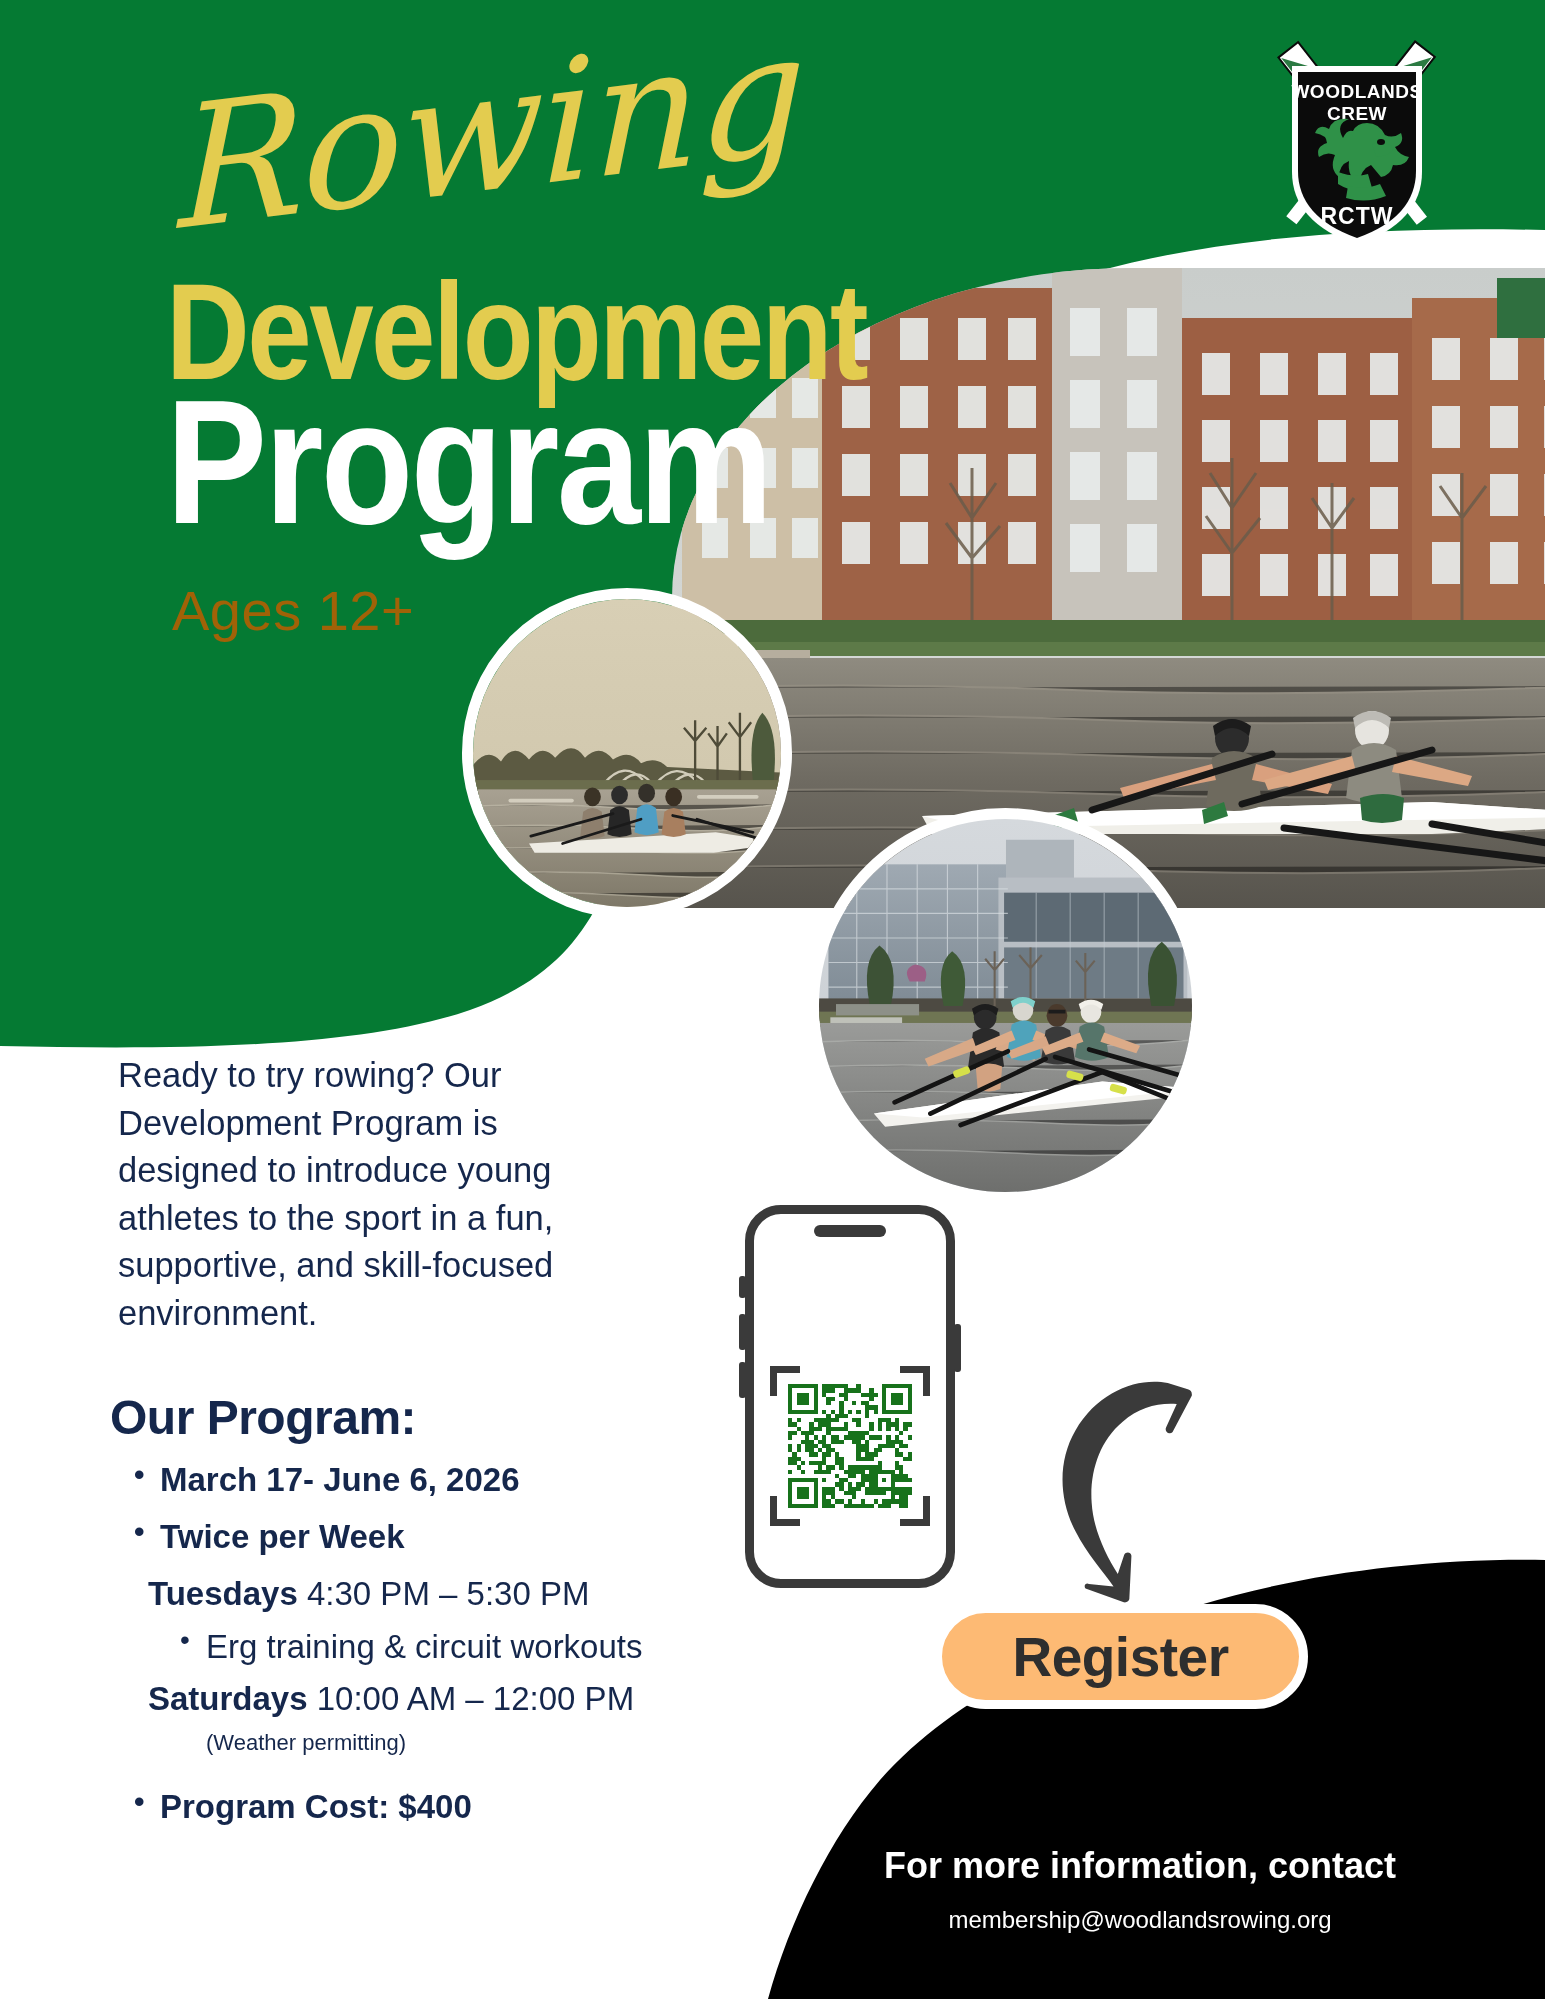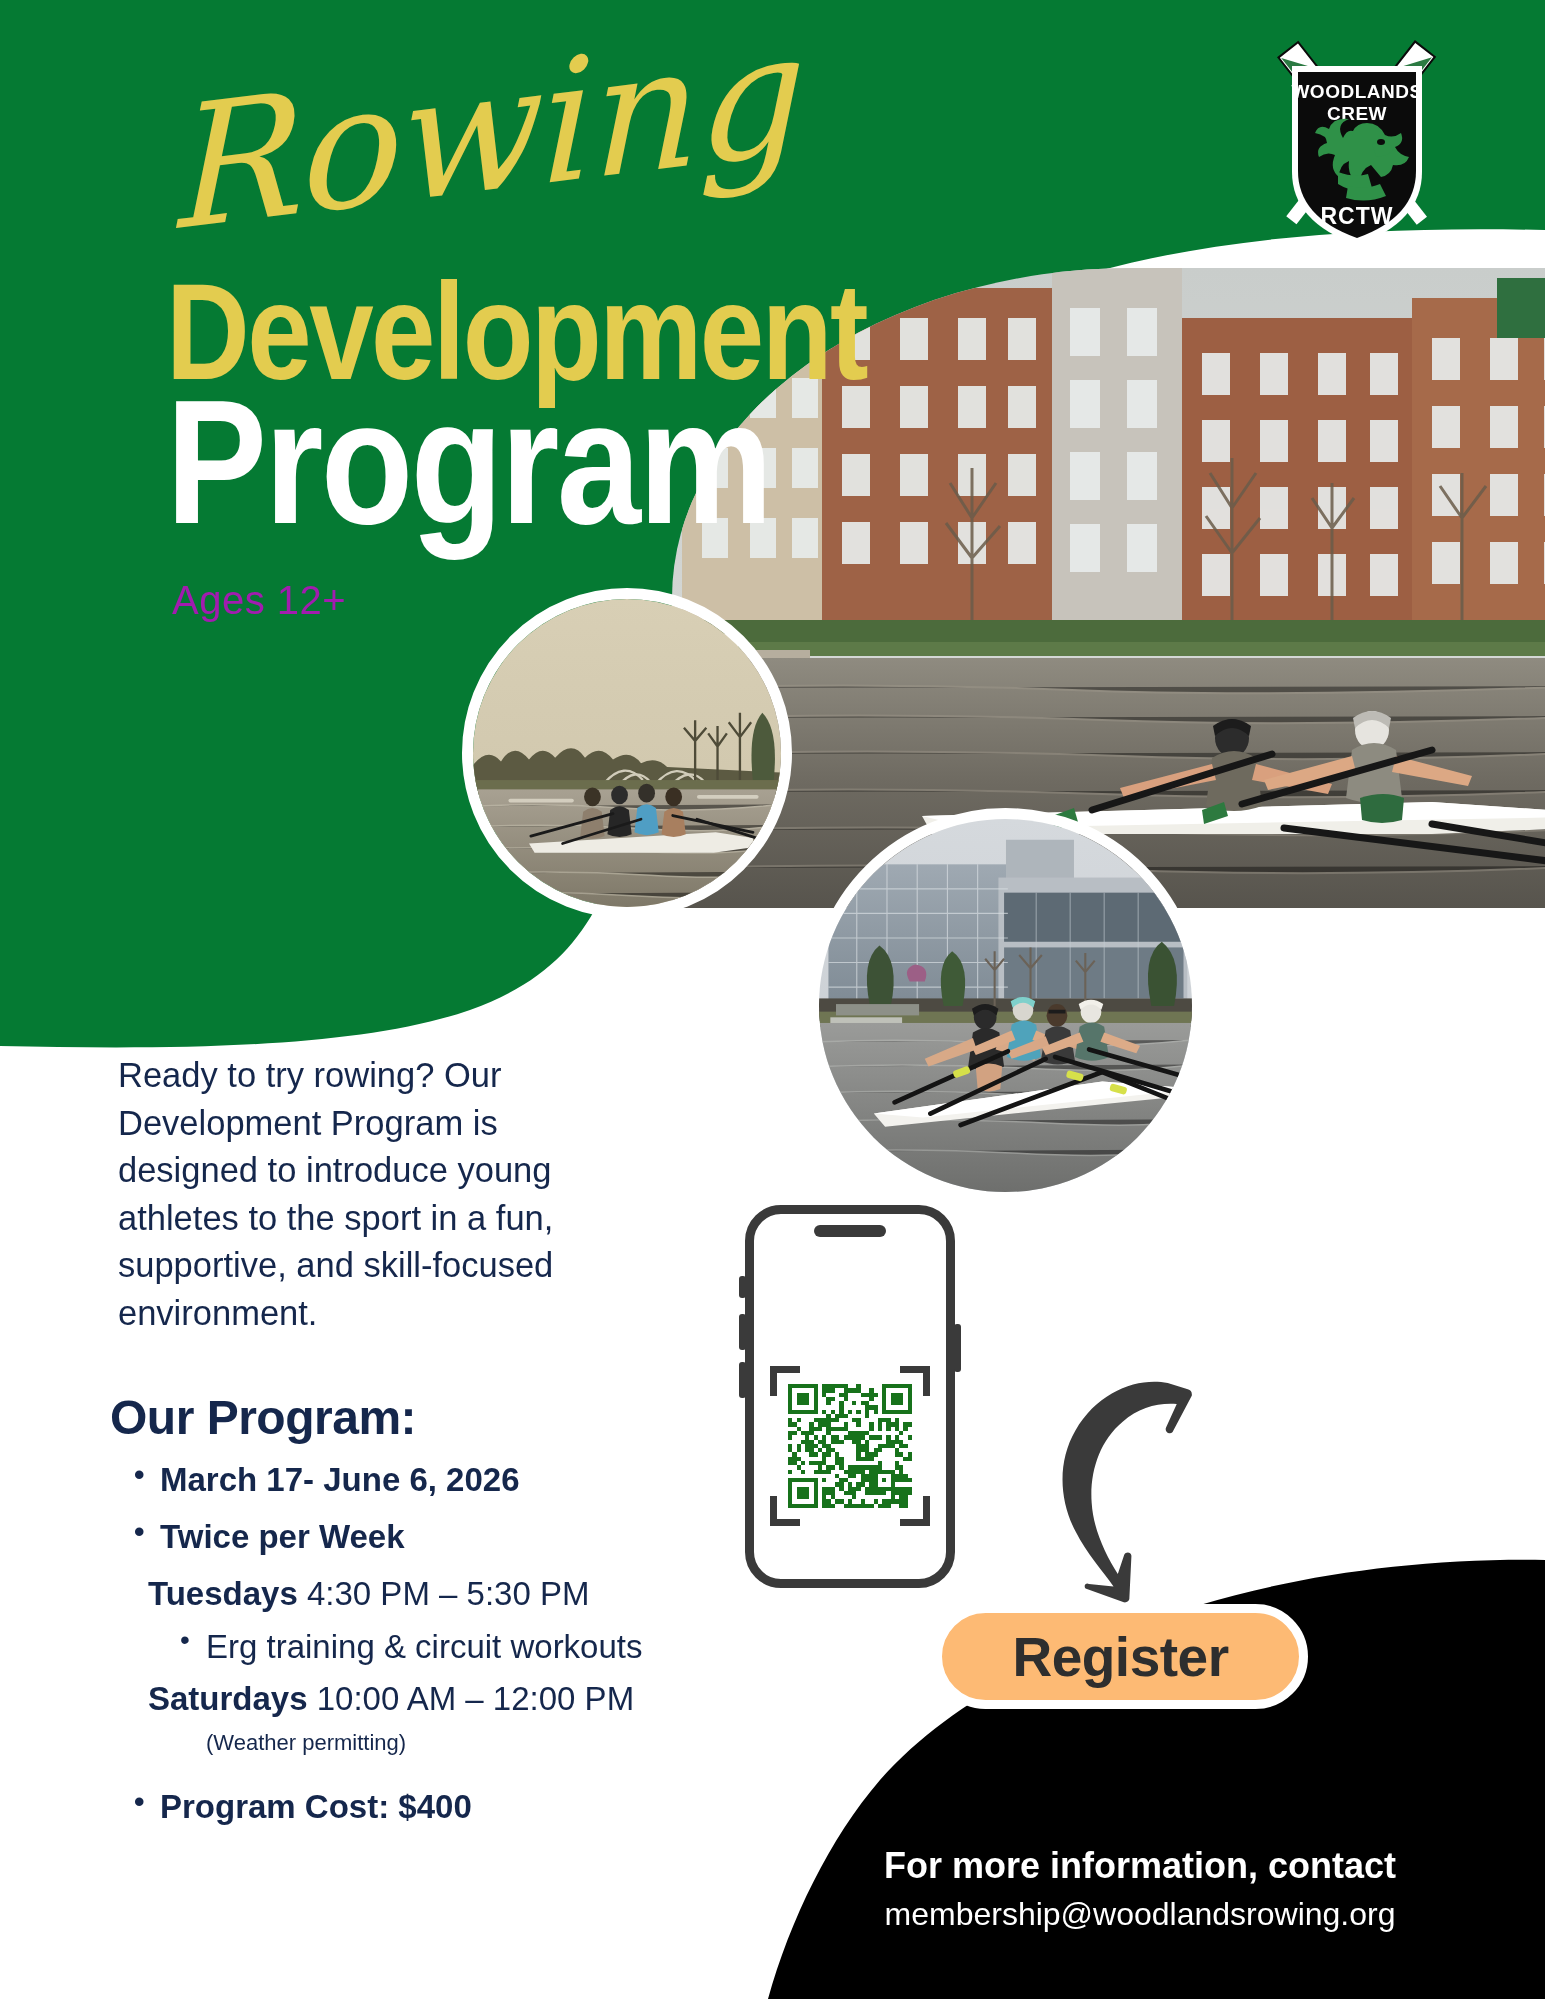--- a/index.html
+++ b/index.html
@@ -55,22 +55,22 @@
     font-size:176px;
     line-height:0.92;
     letter-spacing:-3px;
     transform:scaleX(0.86);
     transform-origin:left top;
     white-space:nowrap;
   }
   #ages-title{
     position:absolute; left:172px; top:578px;
     z-index:5;
-    color:#a21caf;
-    font-size:40px;
+    color:#a16207;
+    font-size:56px;
     letter-spacing:0.5px;
     white-space:nowrap;
   }
 
   
   #logo-wrap{
     position:absolute; left:1222px; top:32px;
     width:270px; height:215px; z-index:8;
   }
 
@@ -172,21 +172,21 @@
     color:#2e2e2e; font-size:55px; font-weight:bold;
     letter-spacing:-0.5px;
   }
 
   
   #contact{
     position:absolute; left:790px; top:1798px; width:700px;
     text-align:center; z-index:9; color:#ffffff;
   }
   #contact-head{ font-size:36px; font-weight:bold; line-height:1.35;margin-top:44px; }
-  #contact-email{ font-size:32px; line-height:1.45; margin-top:0; }
+  #contact-email{ font-size:24px; line-height:1.45; margin-top:12px; }
 </style>
 </head>
 <body>
 
 <svg id="green-panel" viewBox="0 0 1545 1999" preserveAspectRatio="none">
   <path d="M0,0 L1545,0 L1545,230
            C1320,225 1150,245 1010,300
            C820,375 700,520 660,690
            C620,860 610,960 470,1010
            C360,1048 180,1050 0,1046 Z" fill="#057A33"></path>

